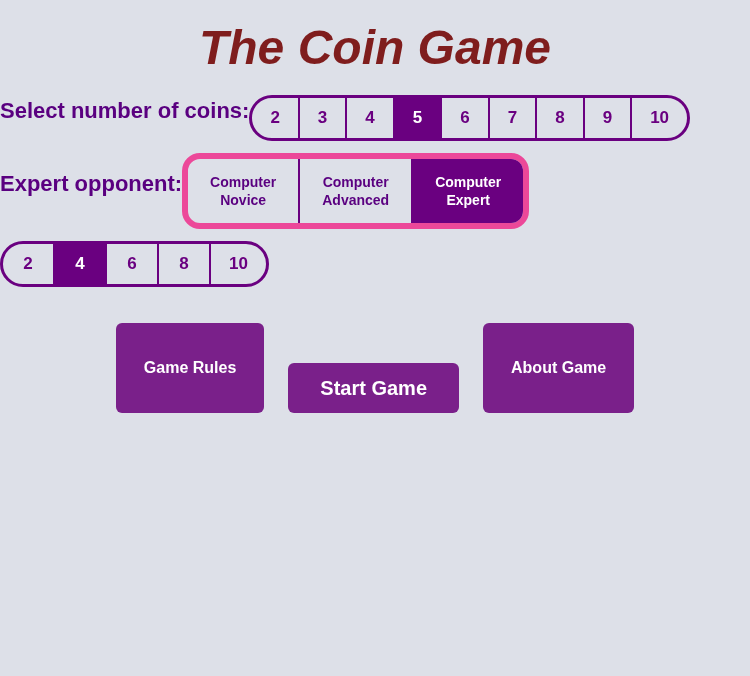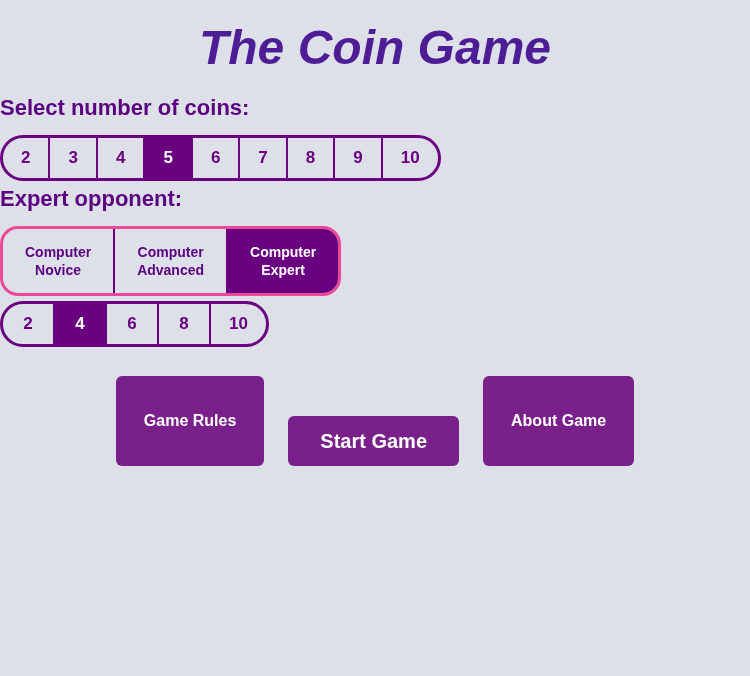--- a/index.html
+++ b/index.html
@@ -9,33 +9,33 @@
       font-family: Arial, sans-serif;
       display: flex;
       flex-direction: column;
       align-items: center;
       min-height: 676px;
       width: 750px;
       padding: 20px 0 30px;
     }
 
     h1 {
-      color: #4c1d95;
+      color: #7f1d1d;
       font-size: 48px;
       font-weight: bold;
       text-align: center;
       margin-bottom: 20px;
       font-style: italic;
     }
 
     .section {
       display: flex;
-      flex-direction: column;
-      align-items: flex-start;
-      margin-bottom: 5px;
+      flex-direction: row;
+      align-items: center;
+      margin-bottom: 12px;
       width: 100%;
     }
 
     .section-label {
       color: #5a0080;
       font-size: 22px;
       font-weight: bold;
       margin-bottom: 14px;
     }
 
@@ -70,21 +70,21 @@
 
     .selector-item.selected {
       background-color: #6a0080;
       color: #ffffff;
     }
 
     
     .opponent-group {
       display: flex;
       flex-direction: row;
-      border: 3px solid #ec4899;
+      border: 6px solid #ec4899;
       border-radius: 18px;
       overflow: hidden;
       background: transparent;
     }
 
     .opponent-item {
       padding: 14px 22px;
       color: #5a0080;
       font-size: 14px;
       font-weight: bold;

